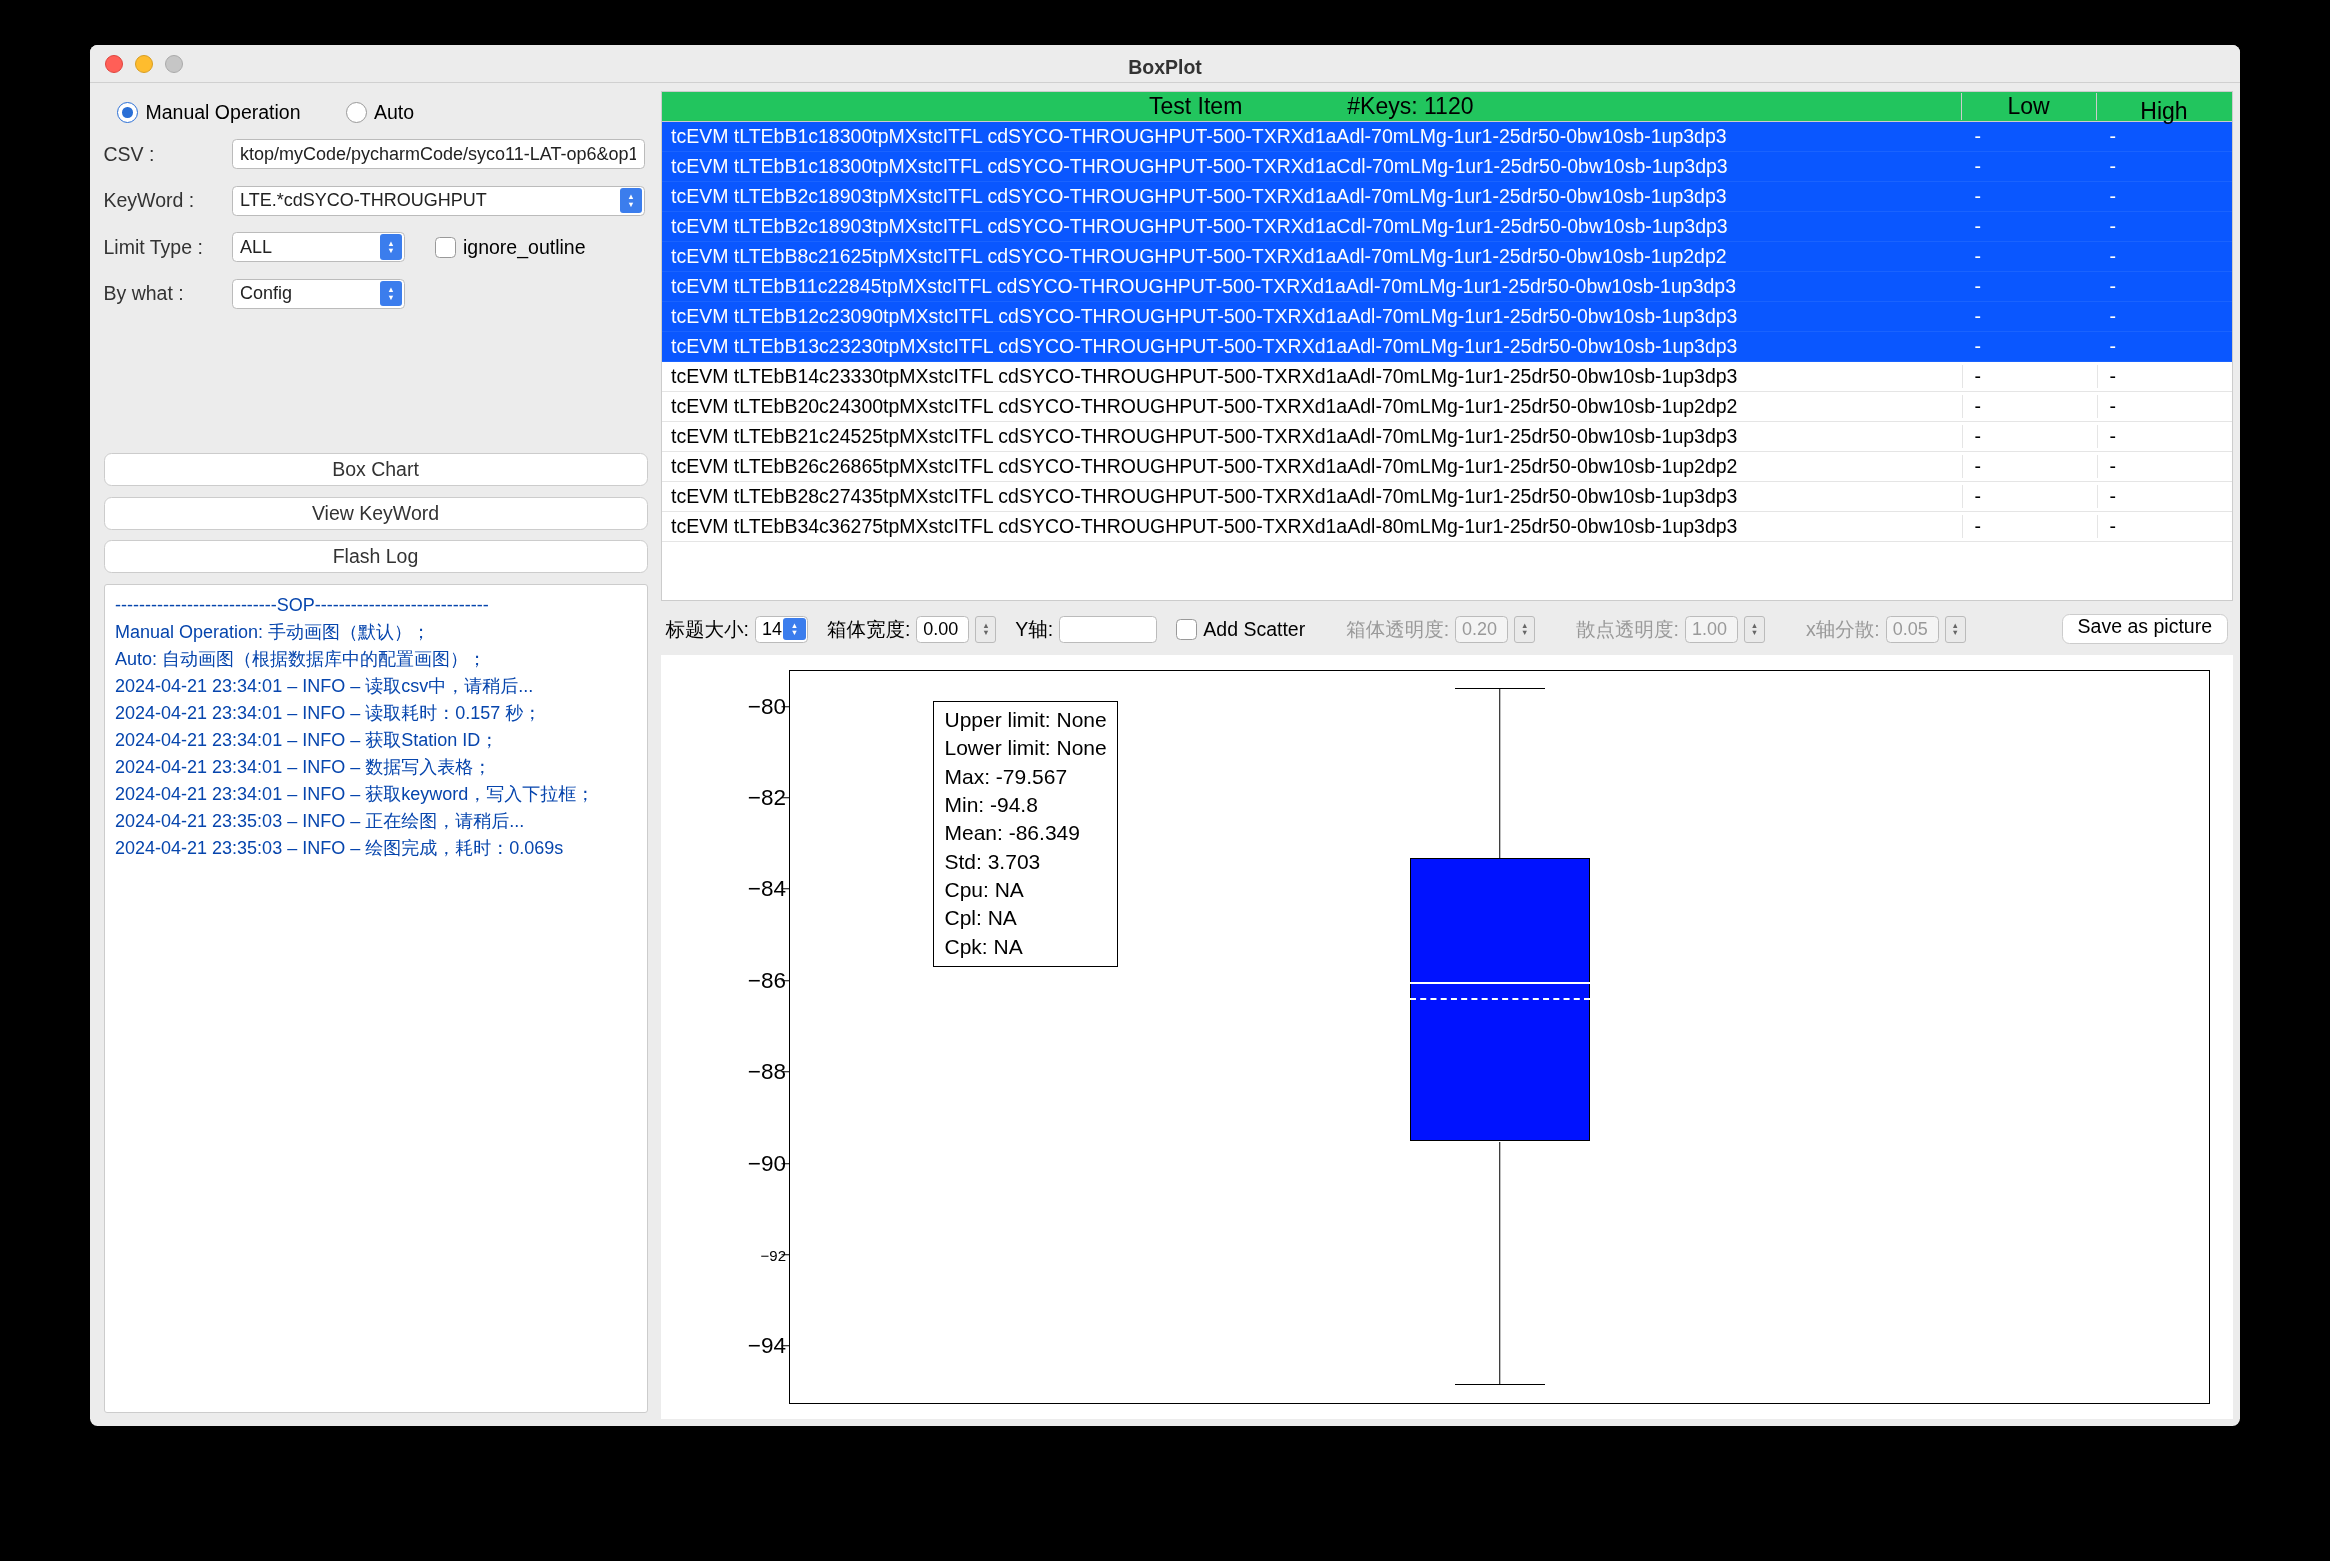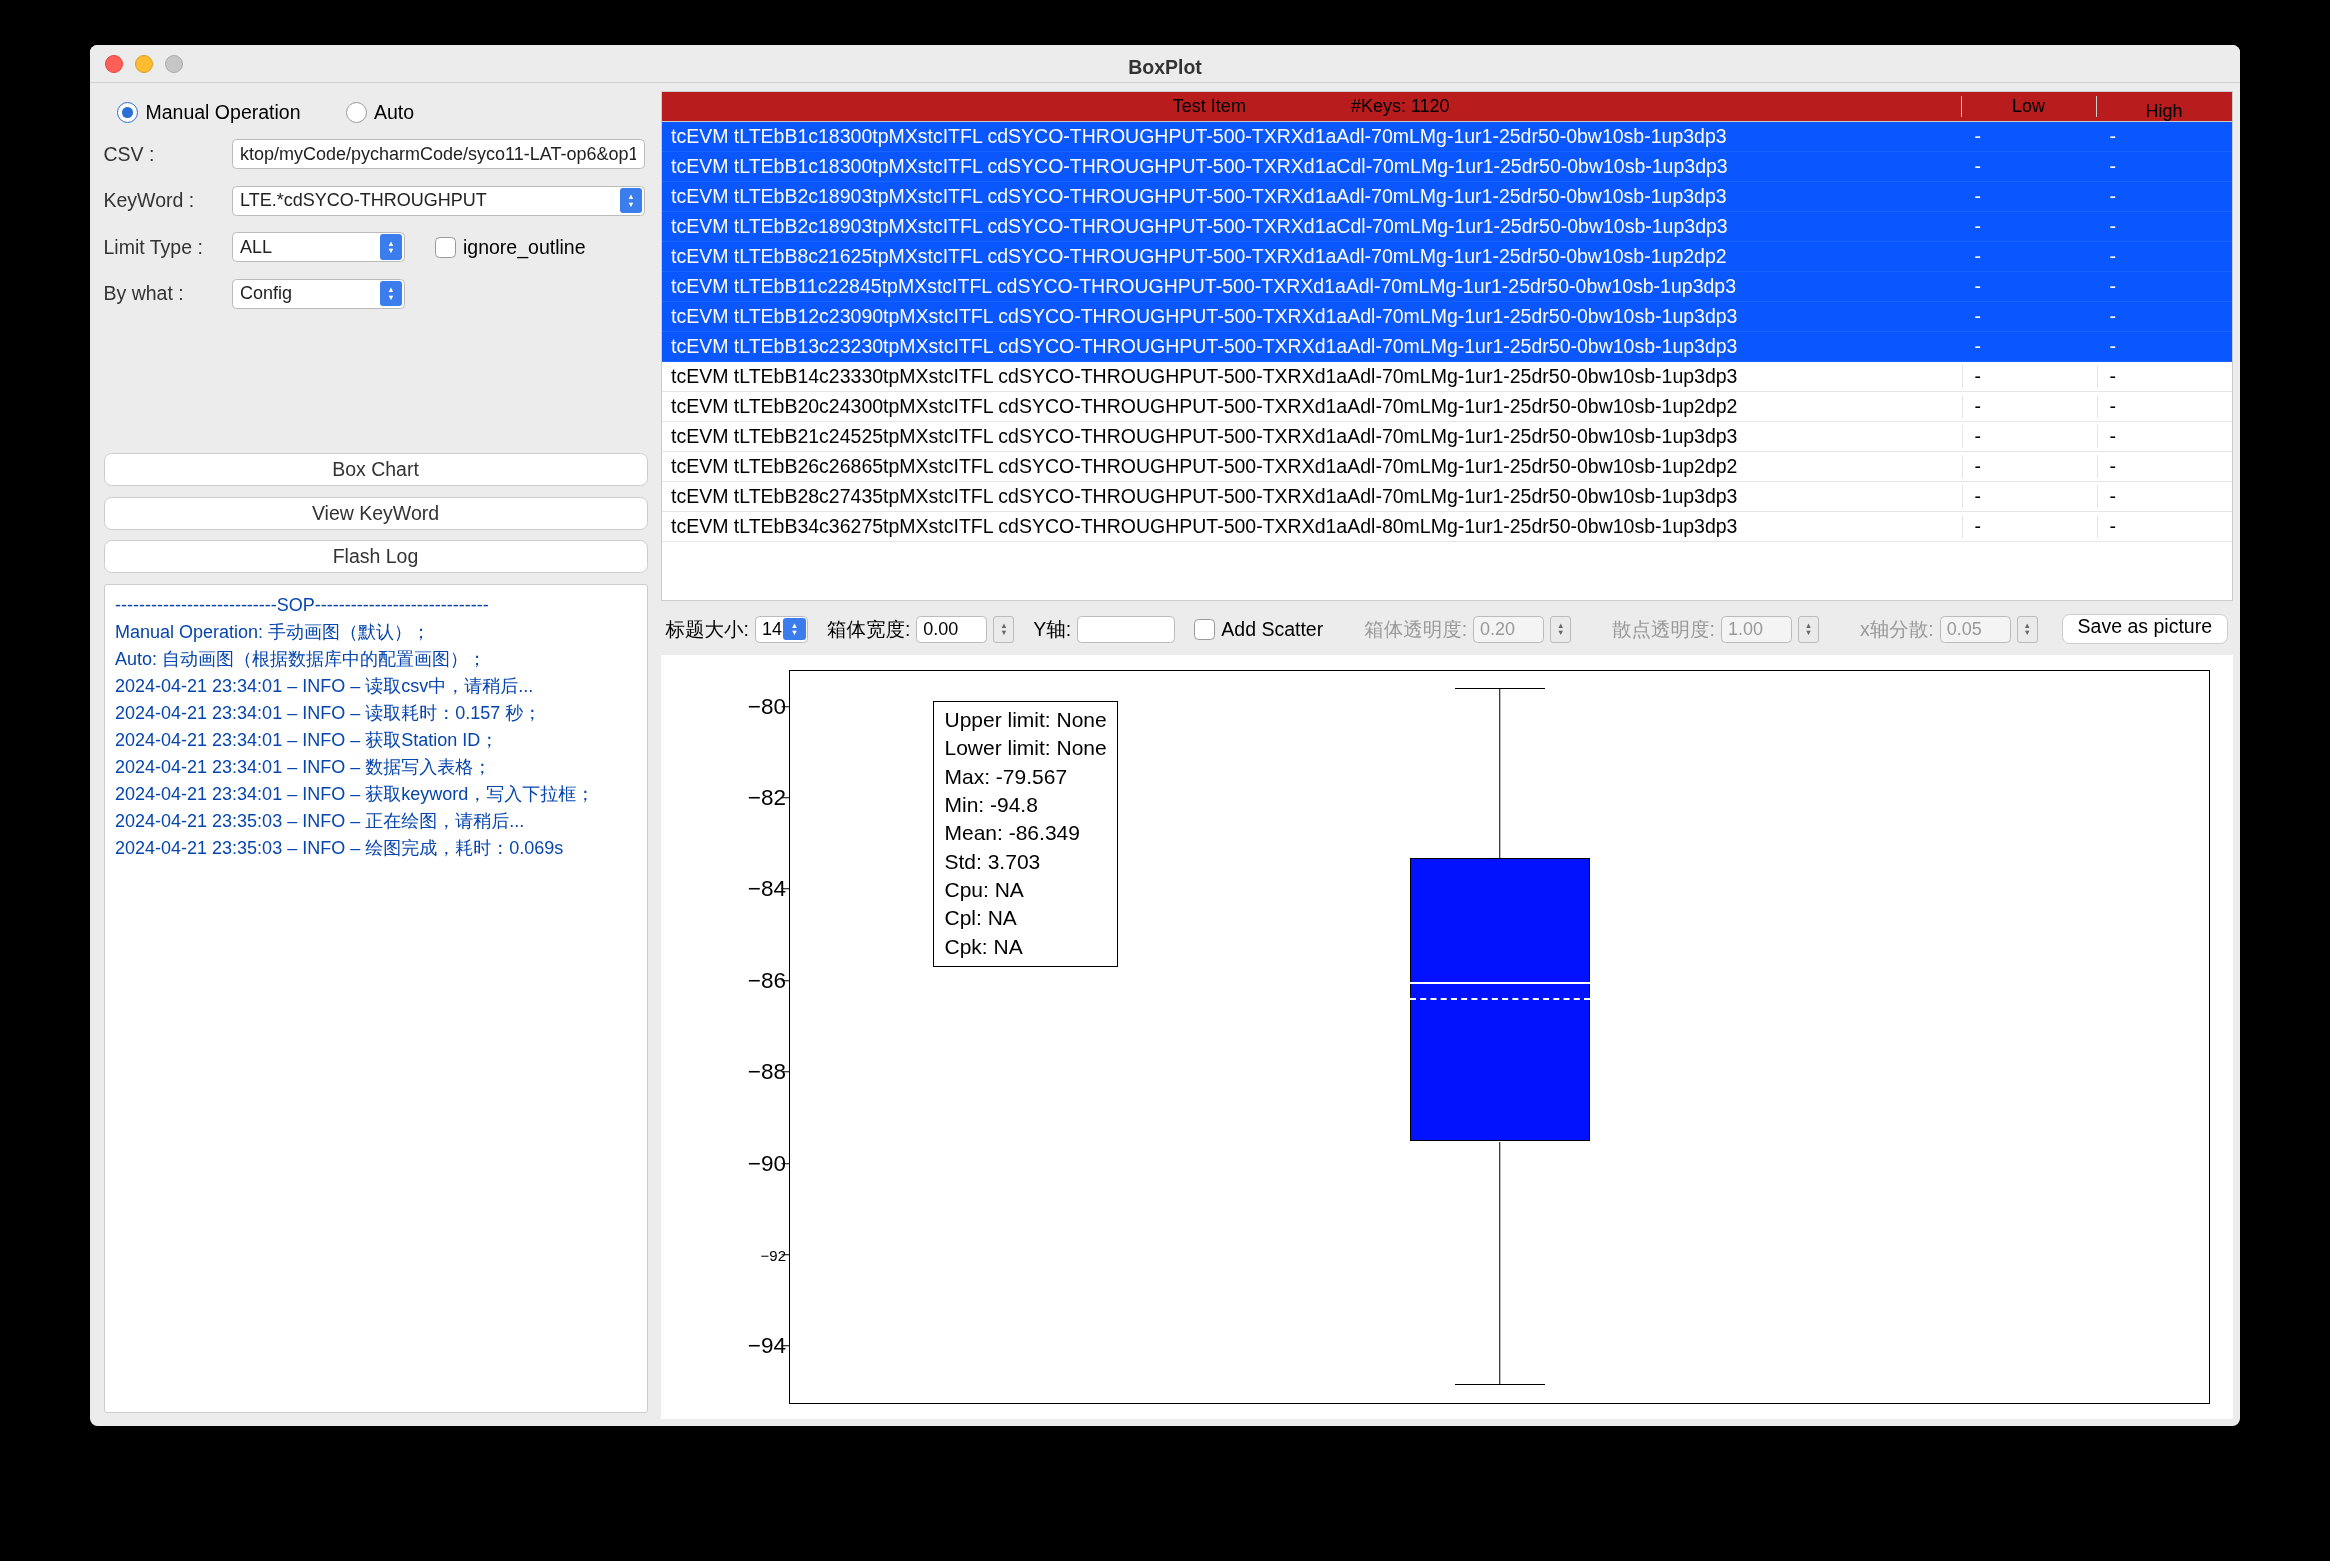--- a/index.html
+++ b/index.html
@@ -141,23 +141,23 @@
     .table-wrap {
       background: #fff;
       border: 0.8px solid #ccc;
       height: 510px;
       overflow: hidden;
       position: relative;
     }
     .table-header {
       display: flex;
       height: 30px;
-      background: #b91c1c;
+      background: #22c55e;
       border-bottom: 0.8px solid #ccc;
-      font-size: 18px;
+      font-size: 23px;
       align-items: center;
       font-weight: 400;
     }
     .th-item { flex: 1; display: flex; justify-content: center; gap: 105px; border-right: 0.8px solid #ccc; padding: 0 15px; }
     .th-low, .th-high { width: 135px; text-align: center; border-right: 0.8px solid #ccc; }
     .th-high { border-right: none; margin-top: 11px; }
     .table-body { height: calc(100% - 30px); overflow: hidden; }
     .tbl-row {
       display: flex;
       height: 30px;
@@ -171,21 +171,21 @@
     .tbl-row:not(.sel) .td-low, .tbl-row:not(.sel) .td-high { border-left-color: #e5e5e5; }
     .chart-controls {
       display: flex;
       align-items: center;
       gap: 19px;
       padding: 13.5px 4.5px 10.5px 4.5px;
       font-size: 19.5px;
     }
     .chart-controls .ci { display: flex; align-items: center; gap: 6px; }
     .sm-input {
-      width: 71px; height: 27px; border: 0.8px solid #bbb; border-radius: 4.5px;
+      width: 53px; height: 27px; border: 0.8px solid #bbb; border-radius: 4.5px;
       background: #fff; padding: 0 6px; font-size: 18px;
     }
     .sm-input.disabled { background: #f4f4f4; color: #999; }
     .spinner {
       width: 21px; height: 27px; background: #eaeaea; border: 0.8px solid #bbb; border-radius: 3px;
       display: flex; flex-direction: column; align-items: center; justify-content: center;
       font-size: 7.5px; line-height: 1; color: #666;
     }
     .spinner::before { content: "▲"; }
     .spinner::after { content: "▼"; }

